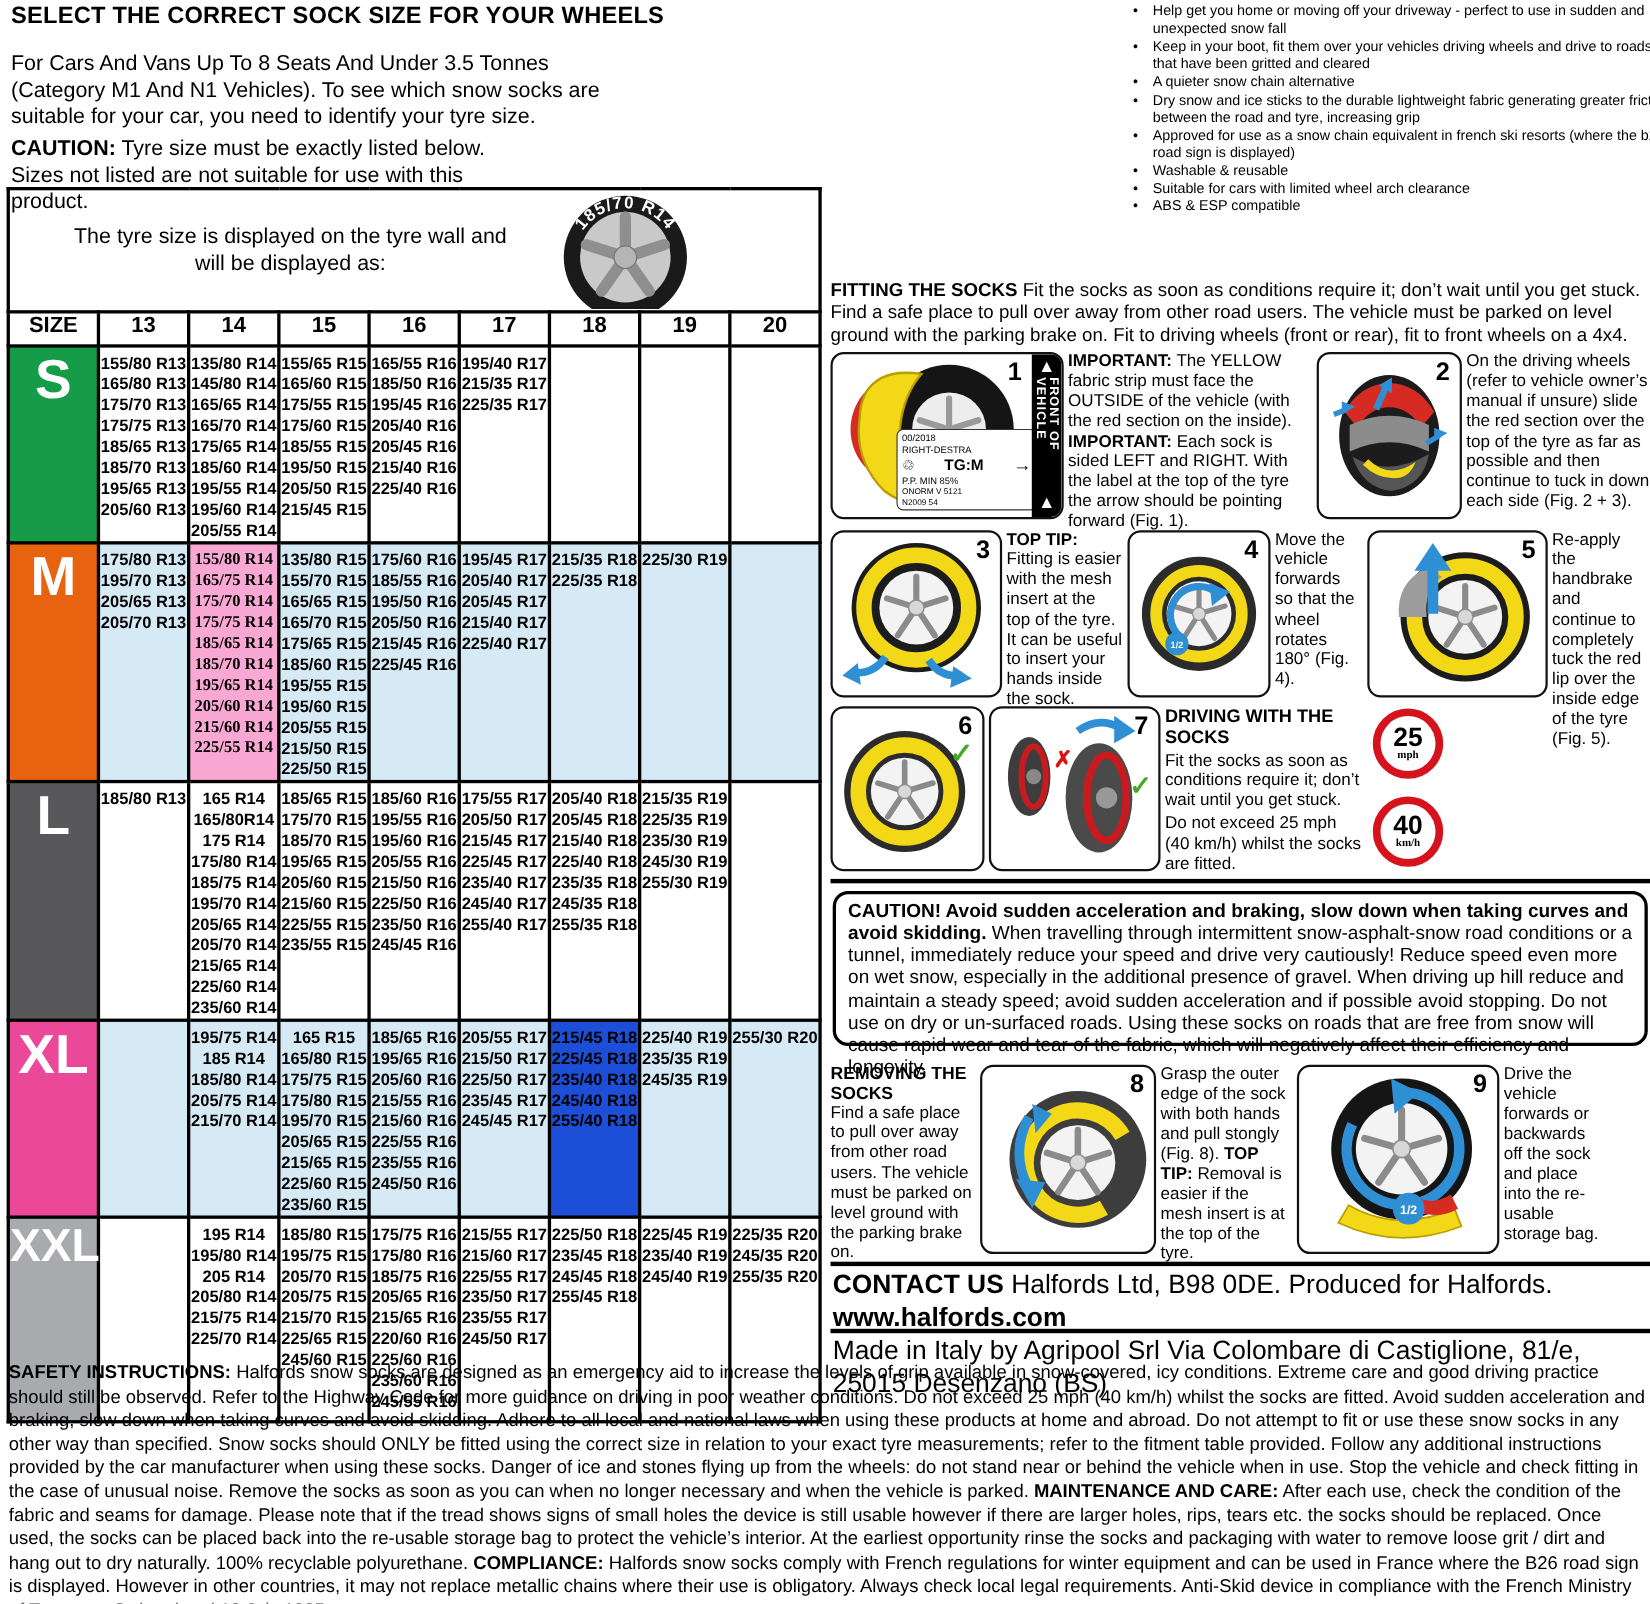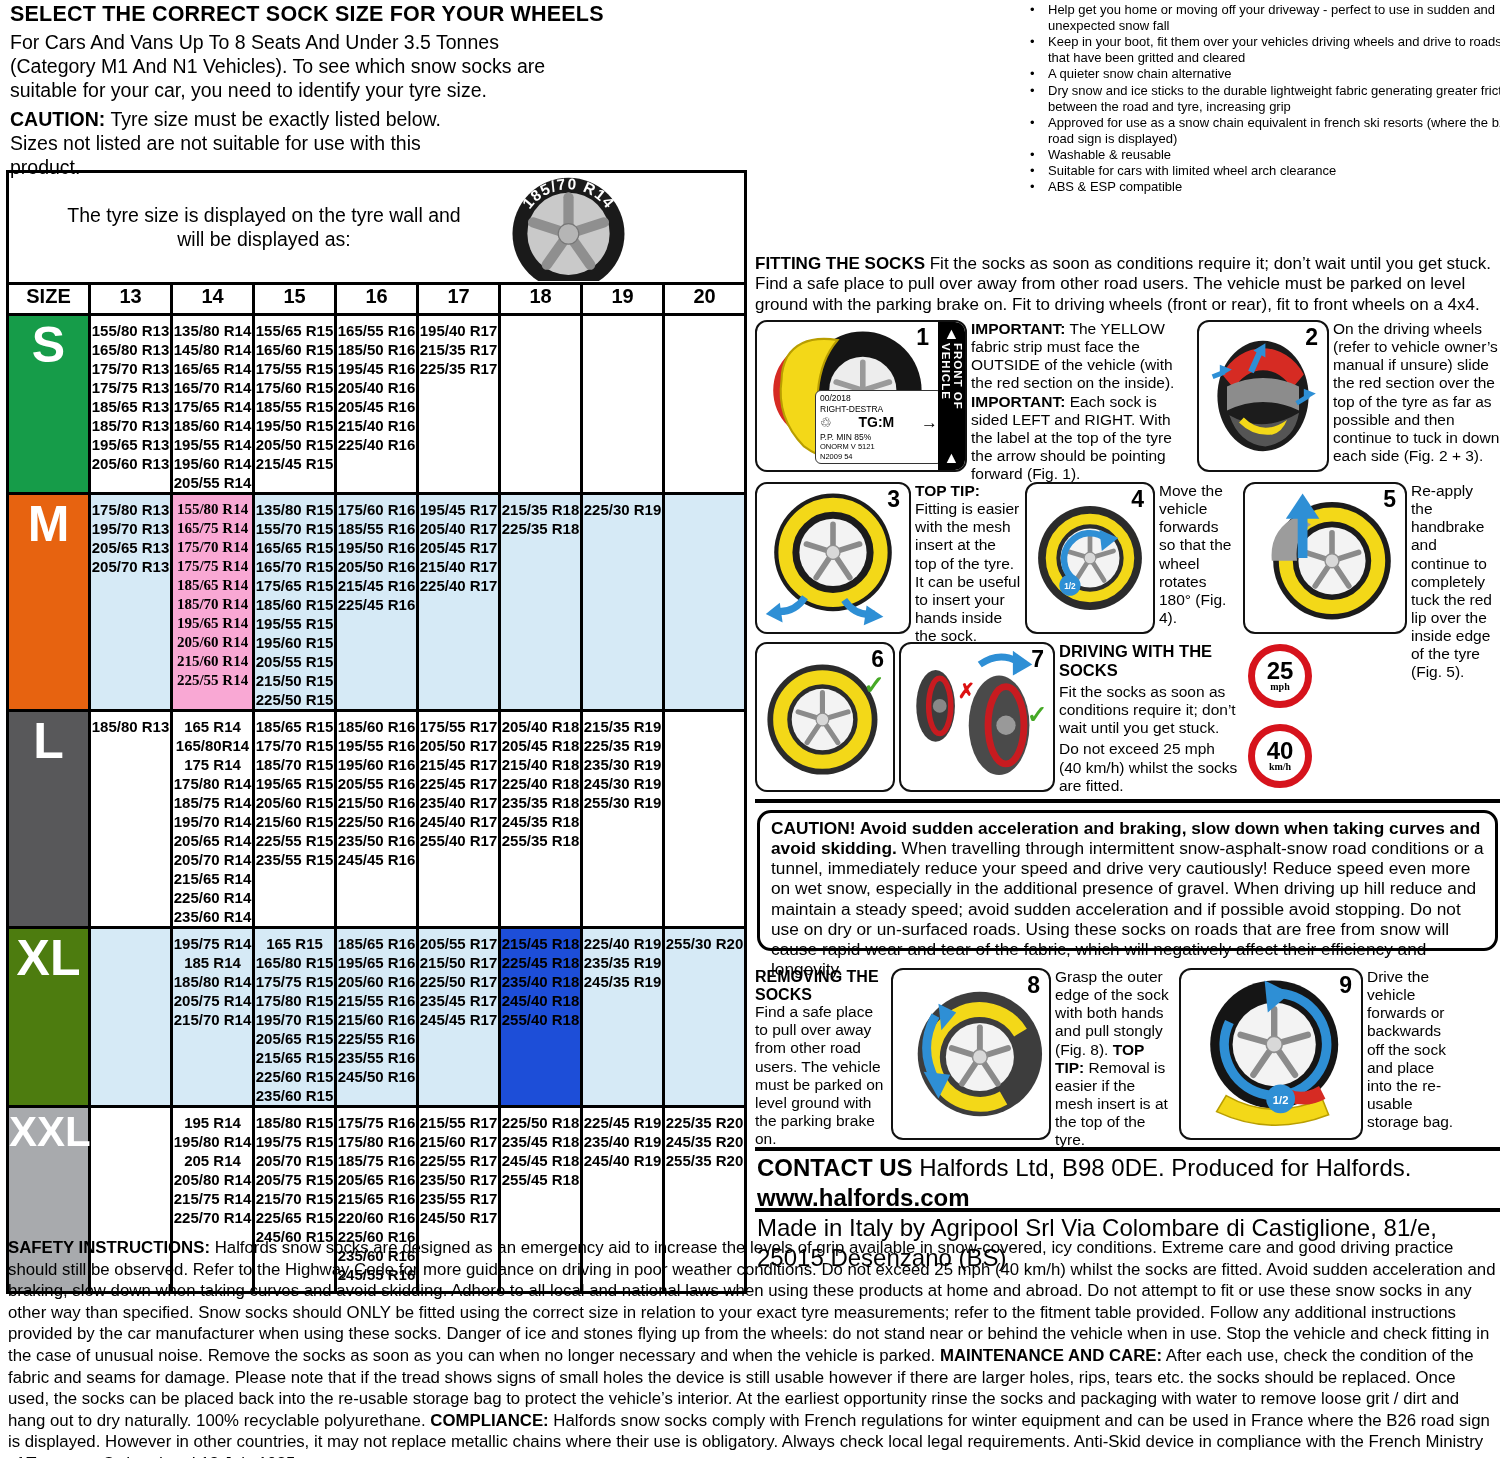--- a/index.html
+++ b/index.html
@@ -2,21 +2,21 @@
 <html><head>
 <meta charset="utf-8">
 <style>
   * { margin:0; padding:0; box-sizing:border-box; }
   body { font-family:"Liberation Sans", sans-serif; background:#fff; color:#000; }
   #root { position:relative; width:1500px; height:1458px; background:#fff; overflow:hidden; }
 
   
   .intro-block { position:absolute; left:10px; top:2px; width:620px; }
   .intro-block h1 { font-size:21.5px; font-weight:bold; letter-spacing:.2px; }
-  .intro-text { font-size:19.5px; line-height:1.22; margin-top:4px; width:560px; }
+  .intro-text { font-size:19.5px; line-height:1.22; margin-top:20px; width:560px; }
   .caution-text { font-size:19.5px; line-height:1.22; margin-top:6px; width:470px; }
 
   
   .table-wrap { position:absolute; left:6px; top:170px; width:741px; height:1063px; }
   table.fit { width:100%; height:100%; border-collapse:collapse; table-layout:fixed; }
   table.fit th, table.fit td { border:3px solid #000; vertical-align:top; }
   col.c-size { width:82px; }
   .note-row th { height:112px; vertical-align:middle; overflow:hidden; }
   .note-inner { display:flex; align-items:center; height:108px; overflow:hidden; }
   .note-text { width:400px; margin-left:55px; text-align:center; font-size:19.5px; font-weight:normal; line-height:1.25; }
@@ -298,21 +298,21 @@
             <td class="cell">
               <div>215/35 R19</div>
               <div>225/35 R19</div>
               <div>235/30 R19</div>
               <div>245/30 R19</div>
               <div>255/30 R19</div>
             </td>
             <td class="cell"></td>
           </tr>
           <tr style="height: 170px;">
-            <th class="size-label" style="background: #4d7c0f;">XL</th>
+            <th class="size-label" style="background: #ec4899;">XL</th>
             <td class="cell" style="background: rgb(214, 234, 246);"></td>
             <td class="cell" style="background: rgb(214, 234, 246);">
               <div>195/75 R14</div>
               <div>185 R14</div>
               <div>185/80 R14</div>
               <div>205/75 R14</div>
               <div>215/70 R14</div>
             </td>
             <td class="cell" style="background: rgb(214, 234, 246);">
               <div>165 R15</div>

